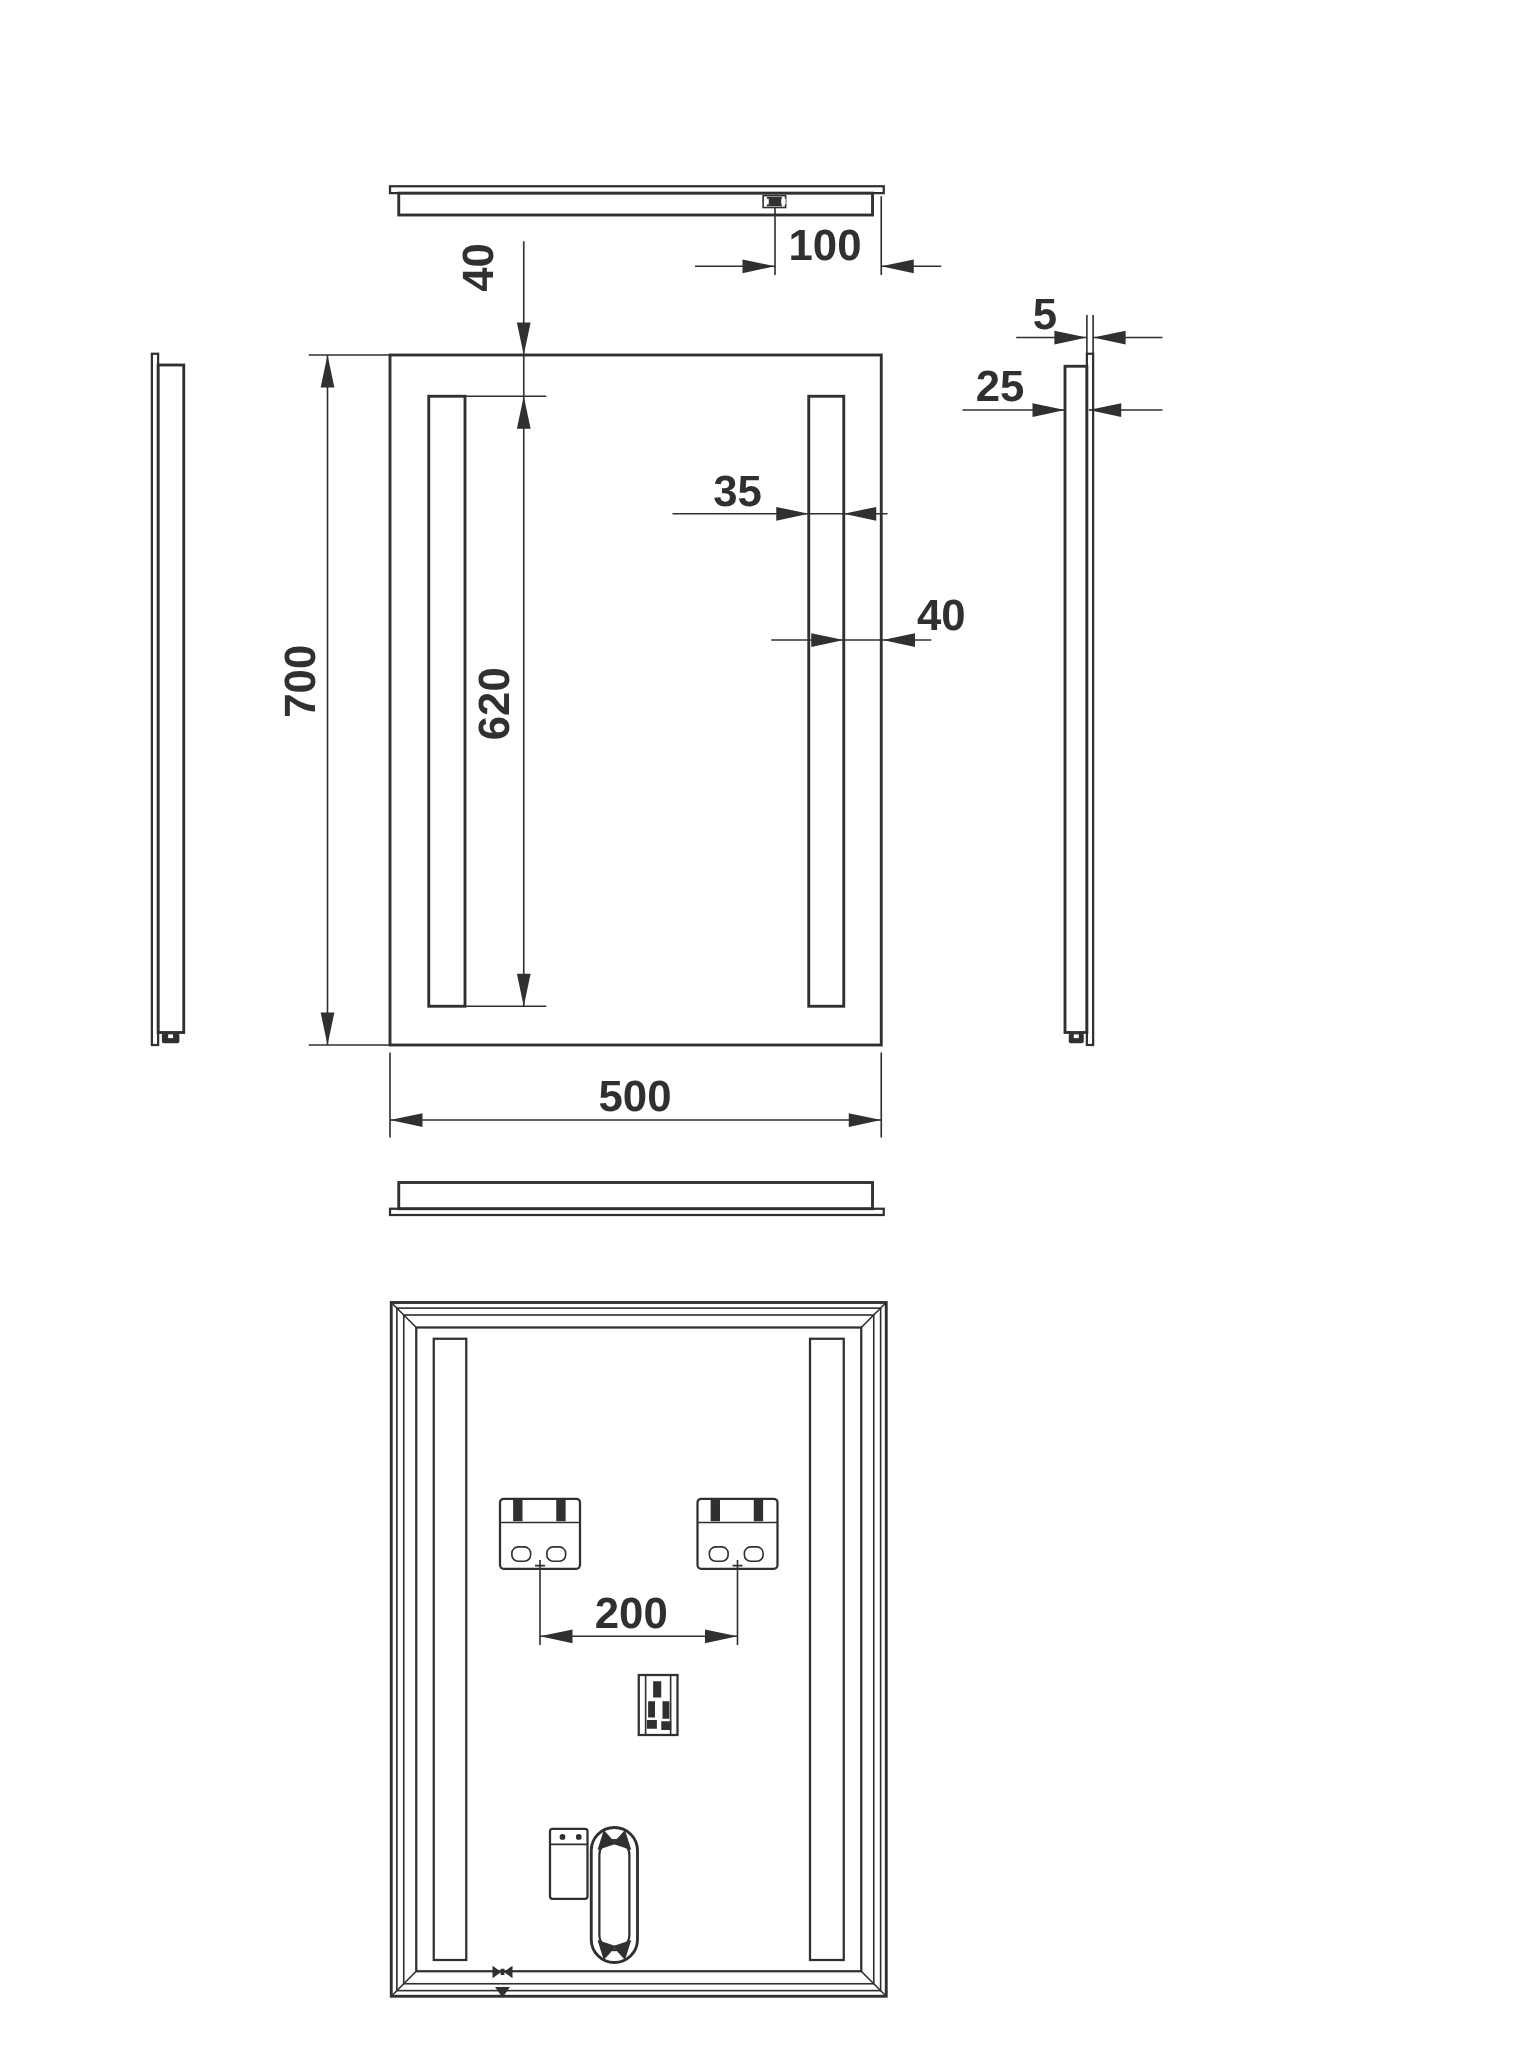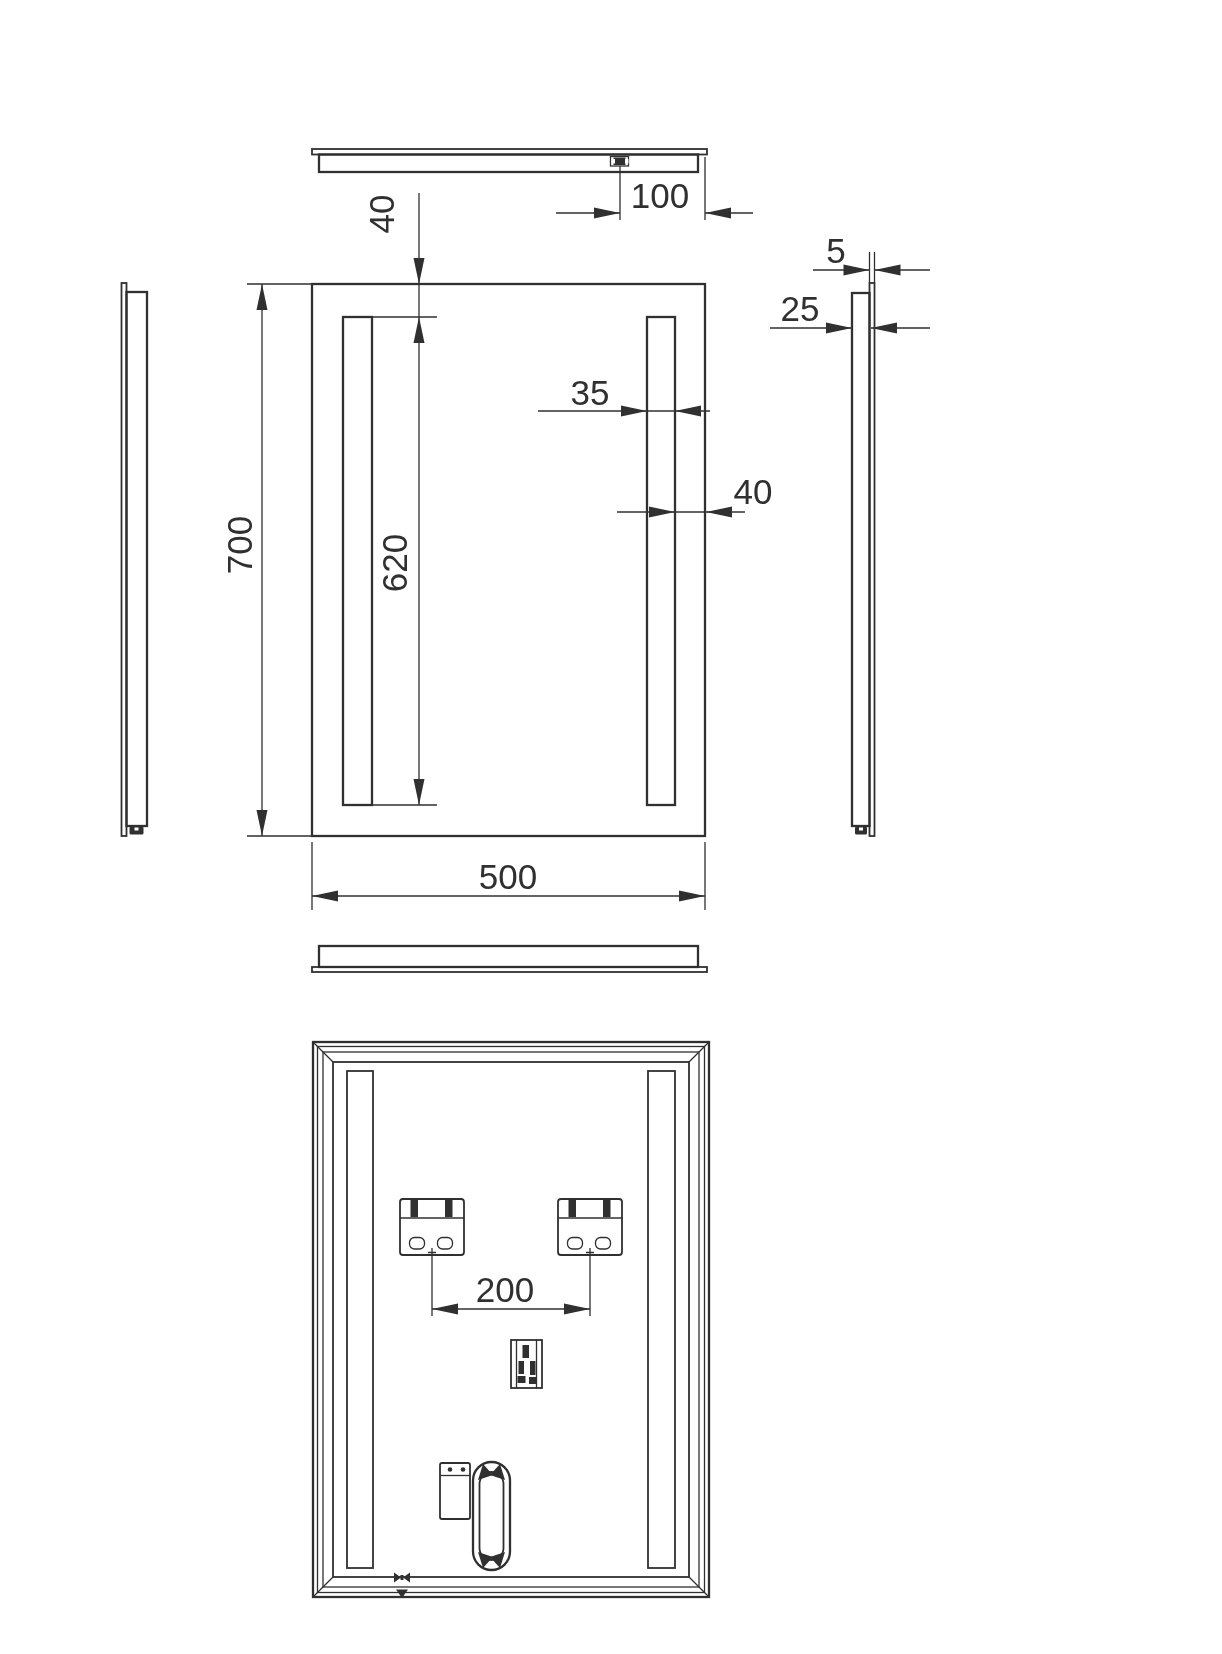--- a/index.html
+++ b/index.html
@@ -1,16 +1,16 @@
 <!DOCTYPE html>
 <html style="--line: #303030; --background: #ffffff;"><head>
 <meta charset="utf-8">
 <style>
   html,body { margin:0; padding:0; background: var(--background,#ffffff); }
-  .page { width:1222px; height:1654px; position:relative; background: var(--background,#ffffff); }
+  .page { width:1222px; height:1654px; position:relative; background: var(--background,#ffffff); font-weight: bold; }
   svg { display:block; }
   .ln { fill:none; stroke:var(--line,#303030); stroke-width:2.3; stroke-linejoin:miter; stroke-linecap:butt; }
   .md { fill:none; stroke:var(--line,#303030); stroke-width:1.8; }
   .tn { fill:none; stroke:var(--line,#303030); stroke-width:1.3; }
   .fl { fill:var(--line,#303030); stroke:none; }
   .wh { fill:#ffffff; stroke:none; }
   text.dim {
     font-family:"Liberation Sans","DejaVu Sans",sans-serif;
     font-size:35px; fill:var(--line,#303030);
   }

